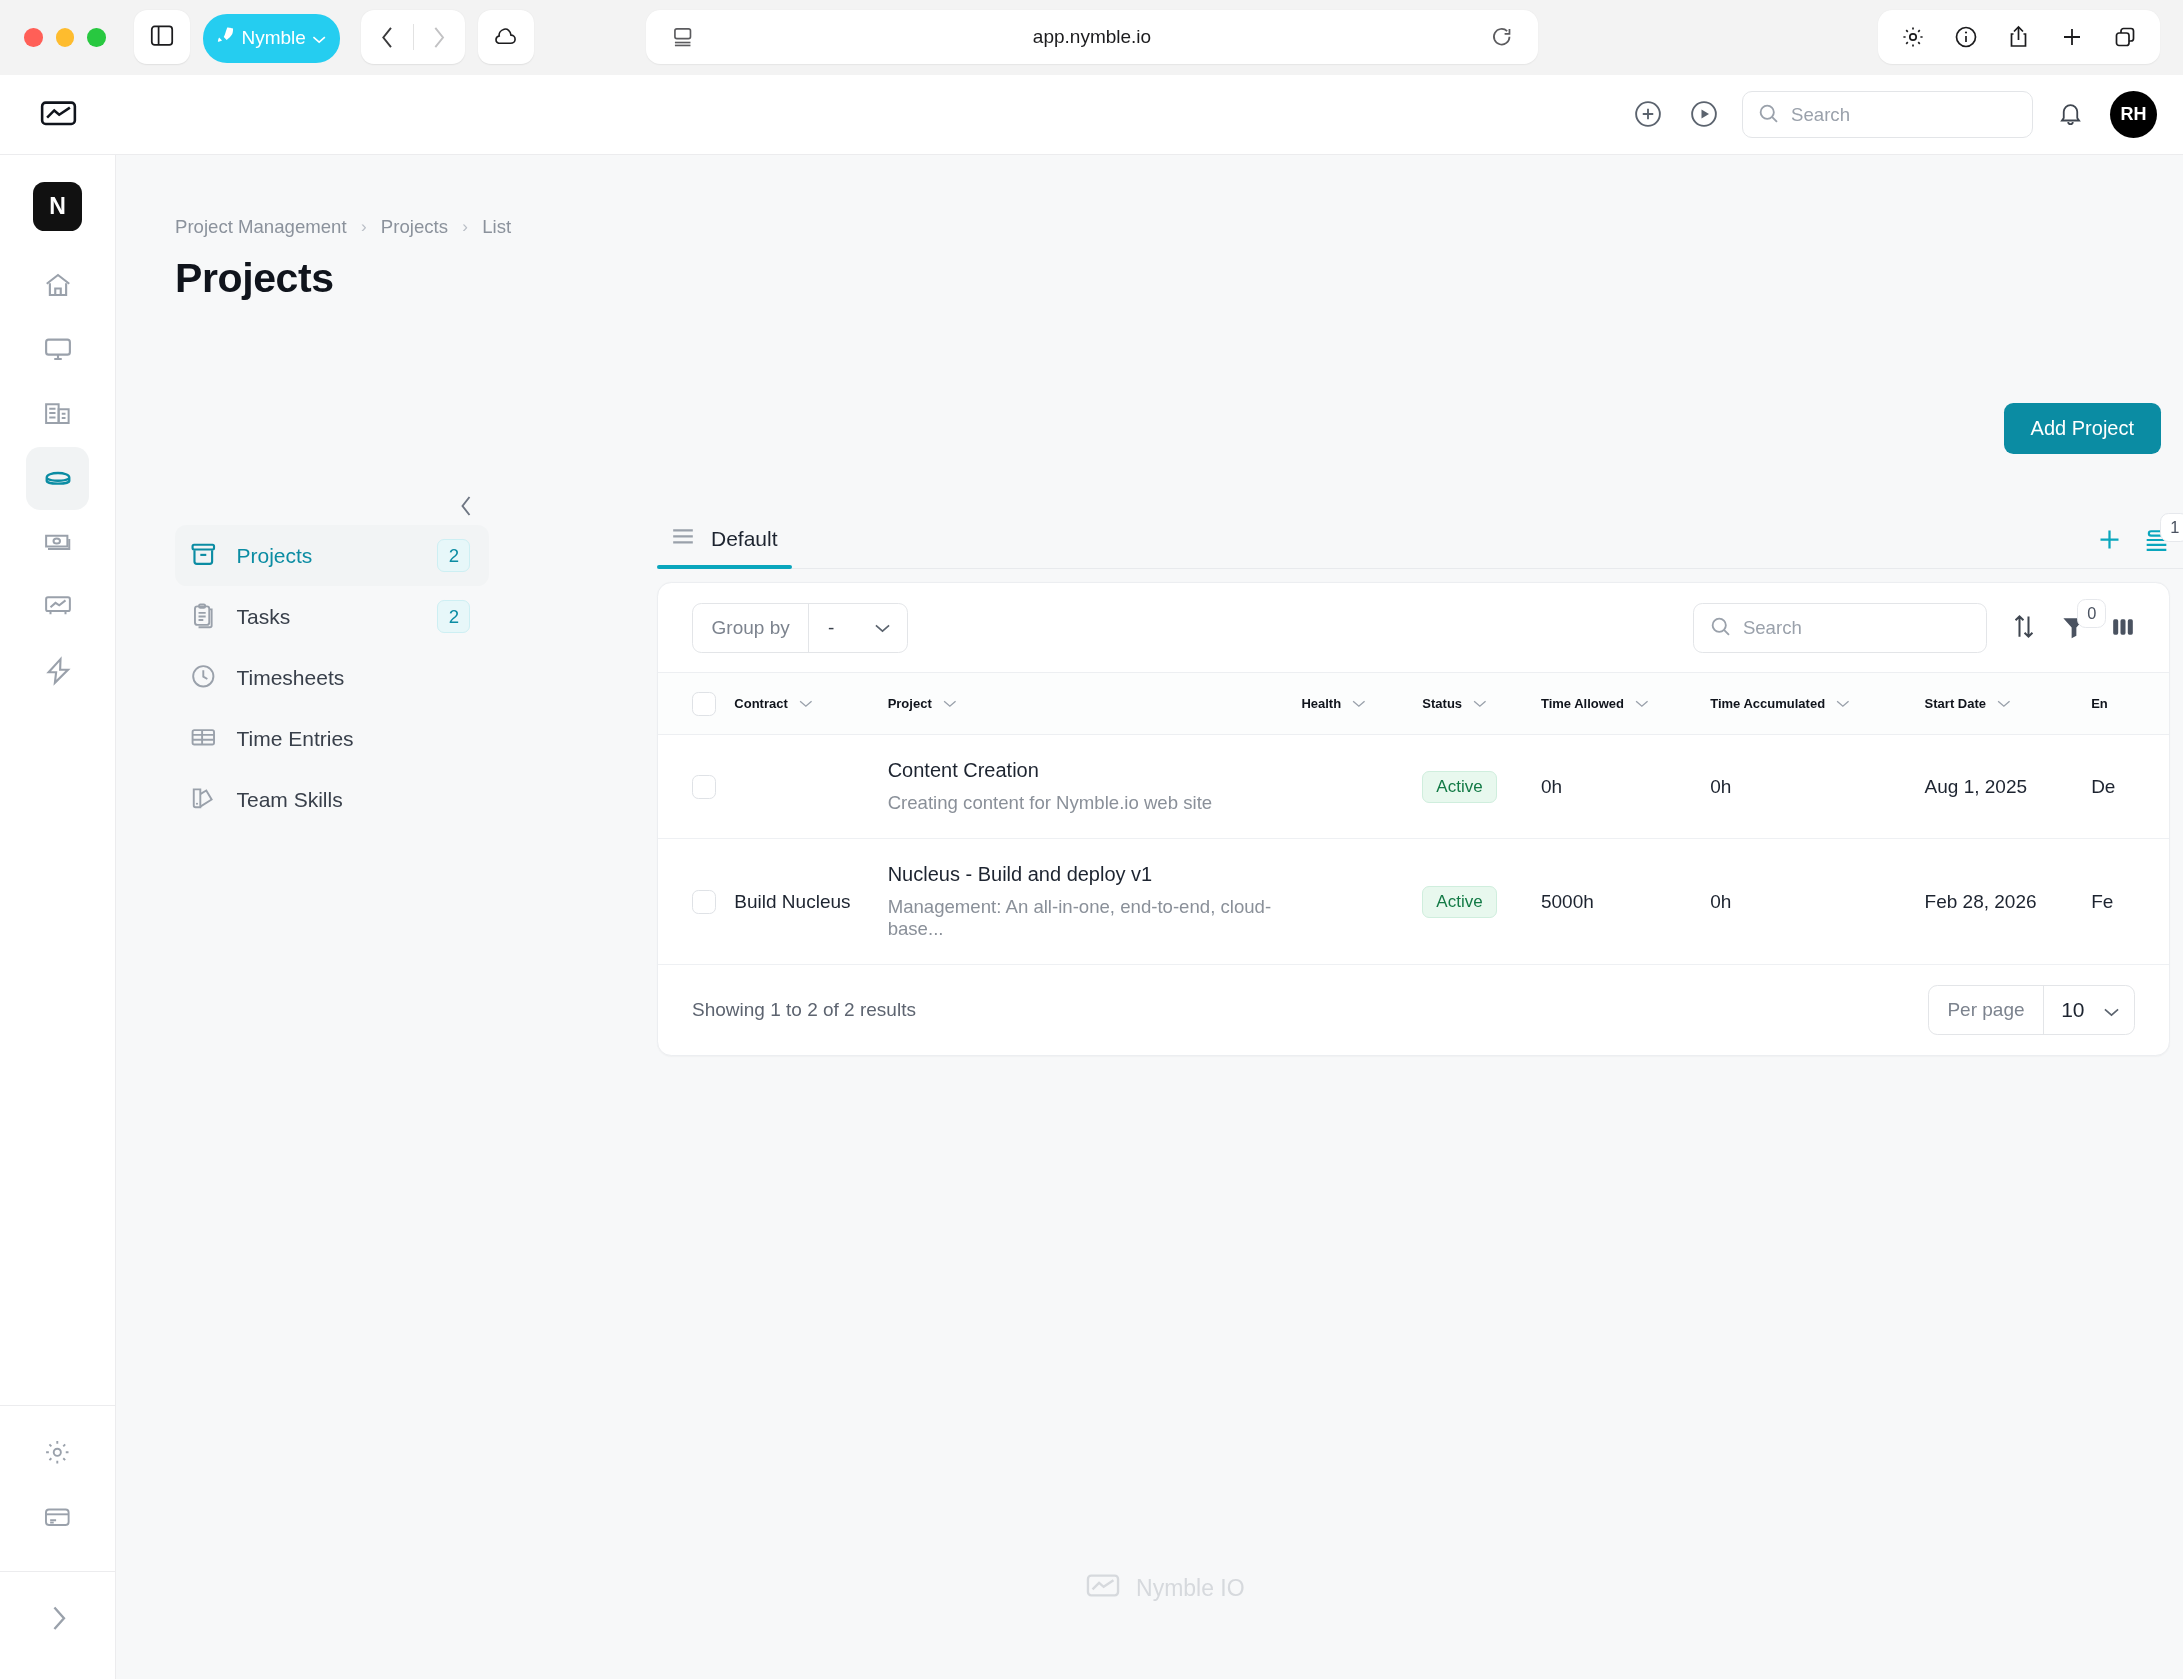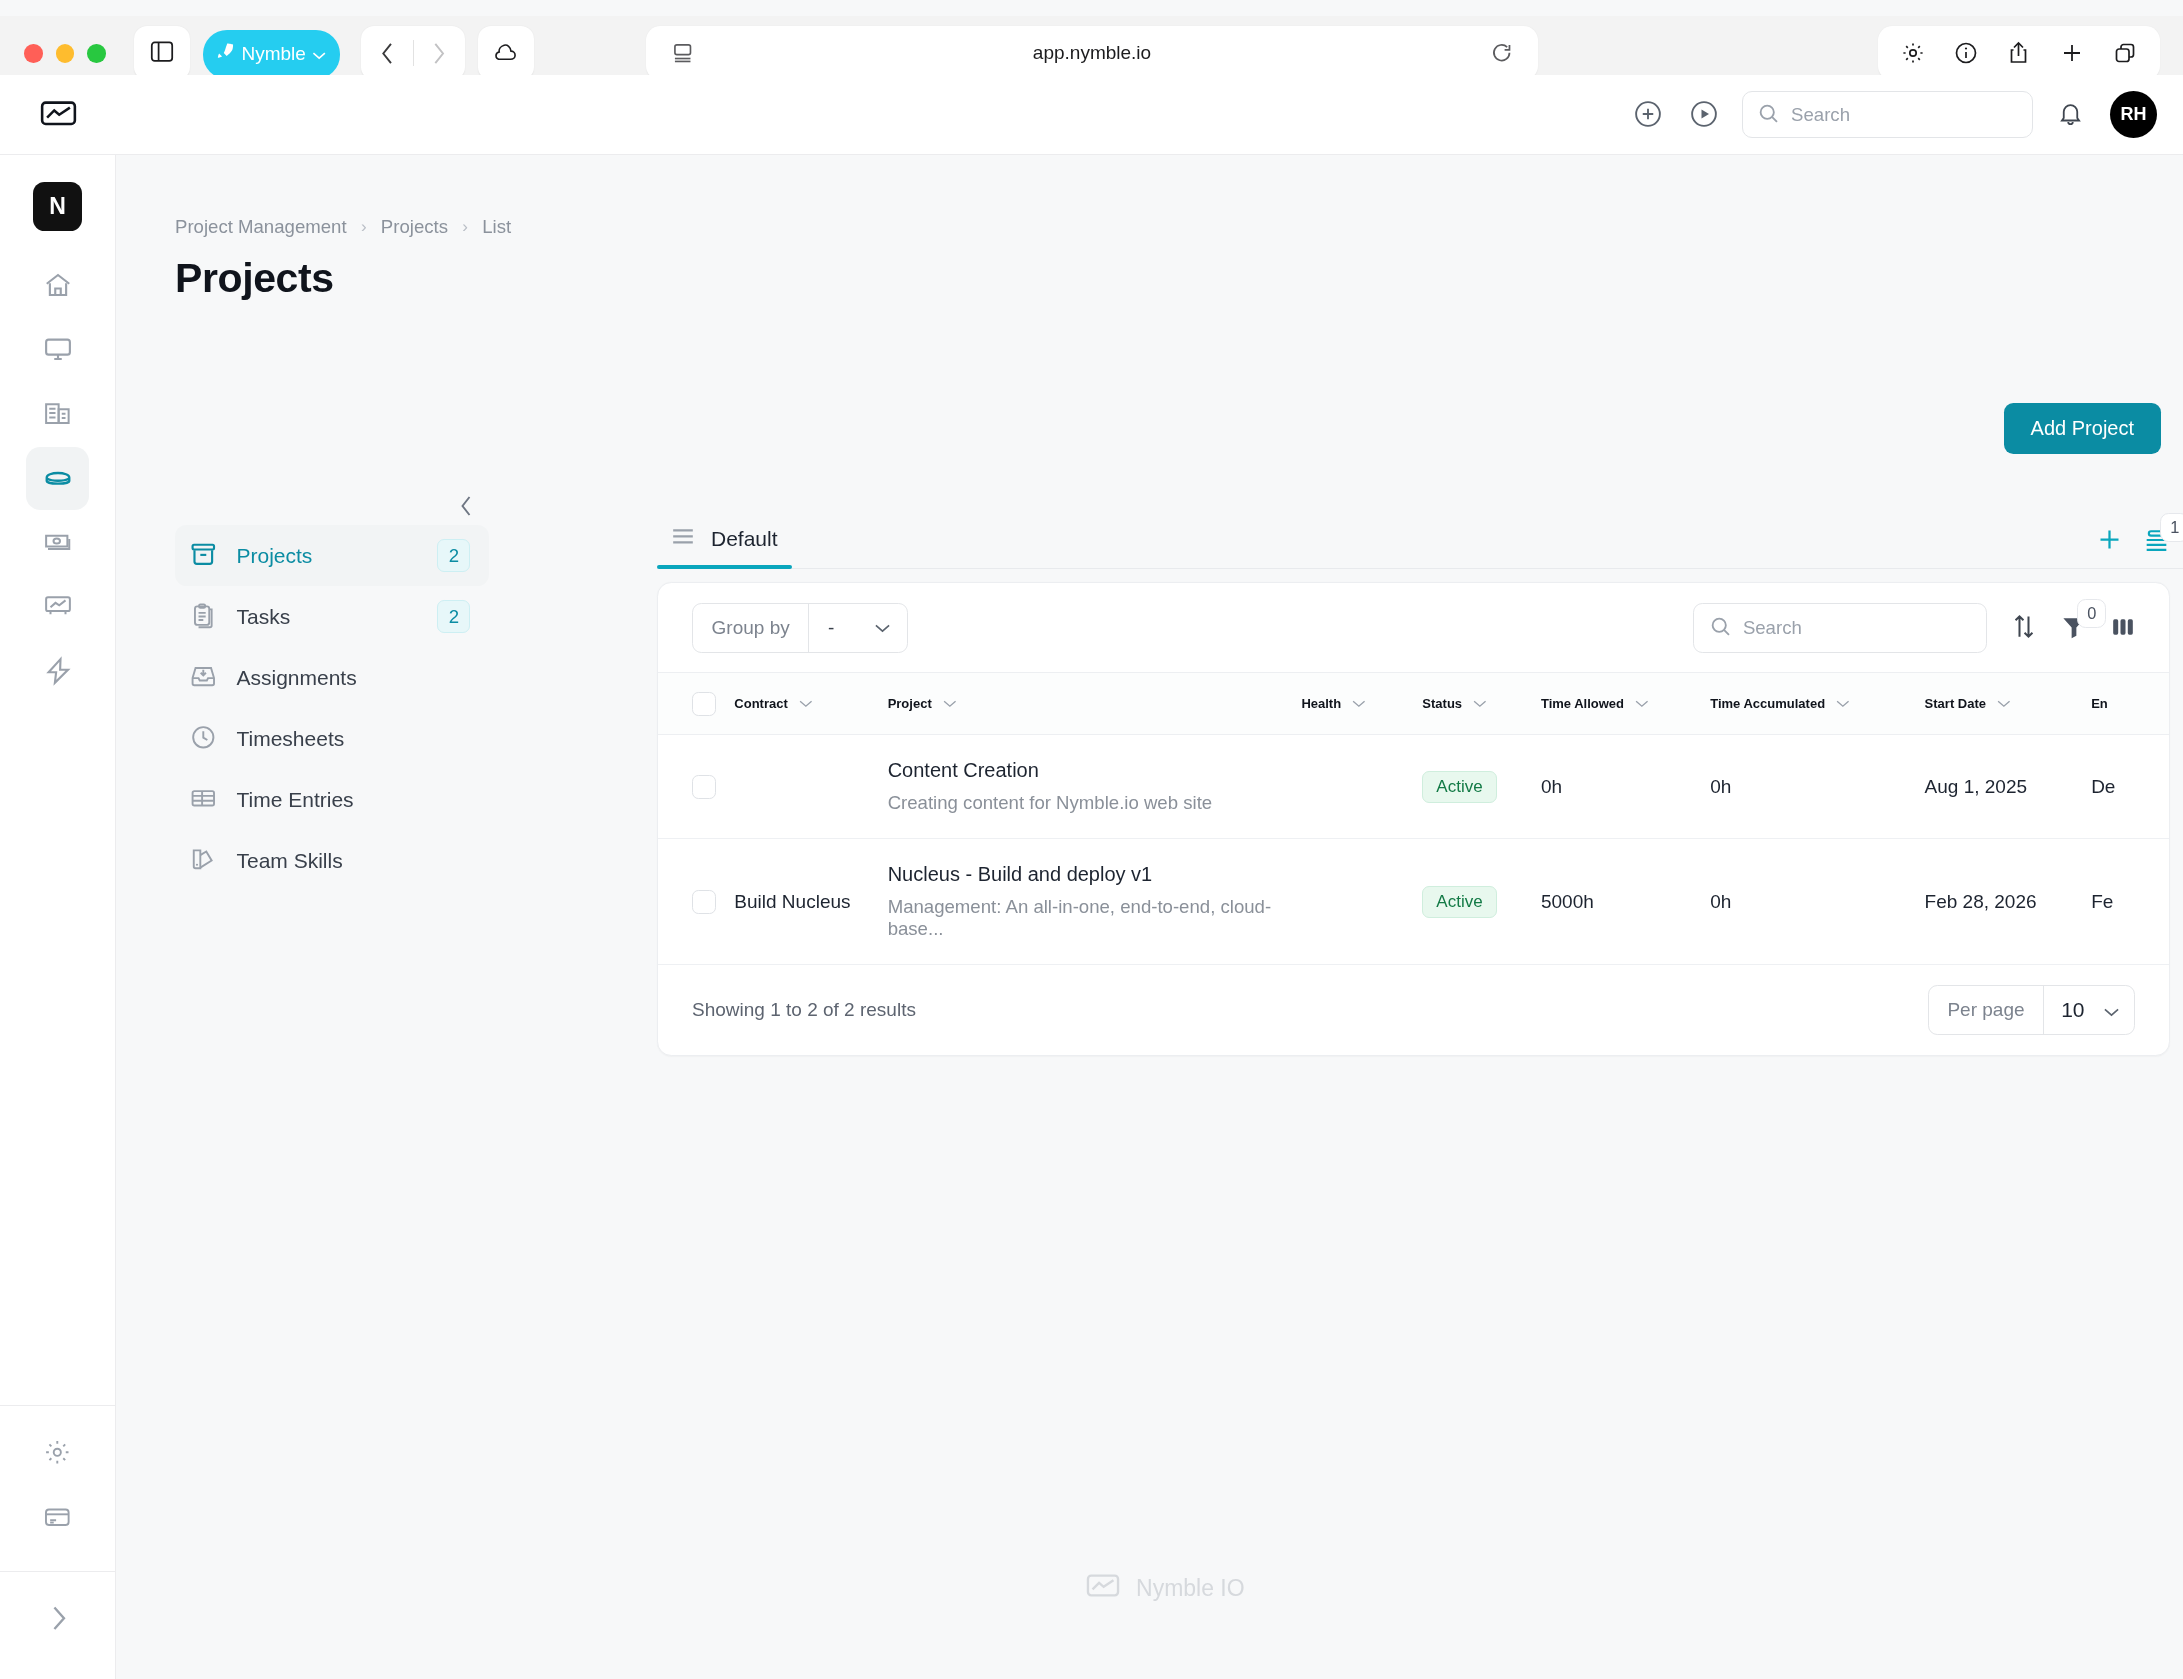--- a/index.html
+++ b/index.html
@@ -6,21 +6,21 @@
   html, body {
     width: 2183px; height: 1679px;
     font-family: "Liberation Sans", sans-serif;
     background: #f7f8f9;
     overflow: hidden;
     -webkit-font-smoothing: antialiased;
   }
 
   
   .browser-chrome {
-    position: absolute; top: 16px; left: 0; width: 2183px; height: 75px;
+    position: absolute; top: 0; left: 0; width: 2183px; height: 75px;
     background: #f3f3f3;
   }
   .traffic { position: absolute; left: 24px; top: 28px; display: flex; gap: 13px; }
   .dot { width: 18.6px; height: 18.6px; border-radius: 50%; }
   .dot.red { background: #ff5f57; }
   .dot.yellow { background: #febc2e; }
   .dot.green { background: #28c840; }
 
   .chrome-btn {
     position: absolute; background: #fff; border-radius: 13px;
@@ -535,30 +535,20 @@
           <rect x="5" y="4.5" width="12" height="15.5" rx="2"></rect>
             <rect x="8.5" y="2.8" width="5" height="3" rx="1"></rect>
           <path d="M8 10h6M8 13h6M8 16h4"></path>
             <path d="M17 7h2v13.5a1.5 1.5 0 0 1-1.5 1.5H8"></path>
         </svg>
       </span>
       <span class="subnav-label">Tasks</span>
       <span class="subnav-badge">2</span>
     </div>
 
-    <div class="subnav-item">
-      <span>
-        <svg width="28.6" height="28.6" viewBox="0 0 24 24" fill="none" stroke="#9aa1ab" stroke-width="1.6">
-          <path d="M3 13.5L5.5 5h13L21 13.5V18a1.5 1.5 0 0 1-1.5 1.5h-15A1.5 1.5 0 0 1 3 18z"></path>
-          <path d="M3 13.5h5l1 2h6l1-2h5"></path>
-            <path d="M12 6.5v4.5M9.8 9l2.2 2.2L14.2 9"></path>
-        </svg>
-      </span>
-      <span class="subnav-label">Assignments</span>
-    </div>
 
     <div class="subnav-item">
       <span>
         <svg width="28.6" height="28.6" viewBox="0 0 24 24" fill="none" stroke="#9aa1ab" stroke-width="1.6">
           <circle cx="12" cy="12" r="8.5"></circle>
             <path d="M12 7v5.3l3.4 2"></path>
         </svg>
       </span>
       <span class="subnav-label">Timesheets</span>
     </div>

